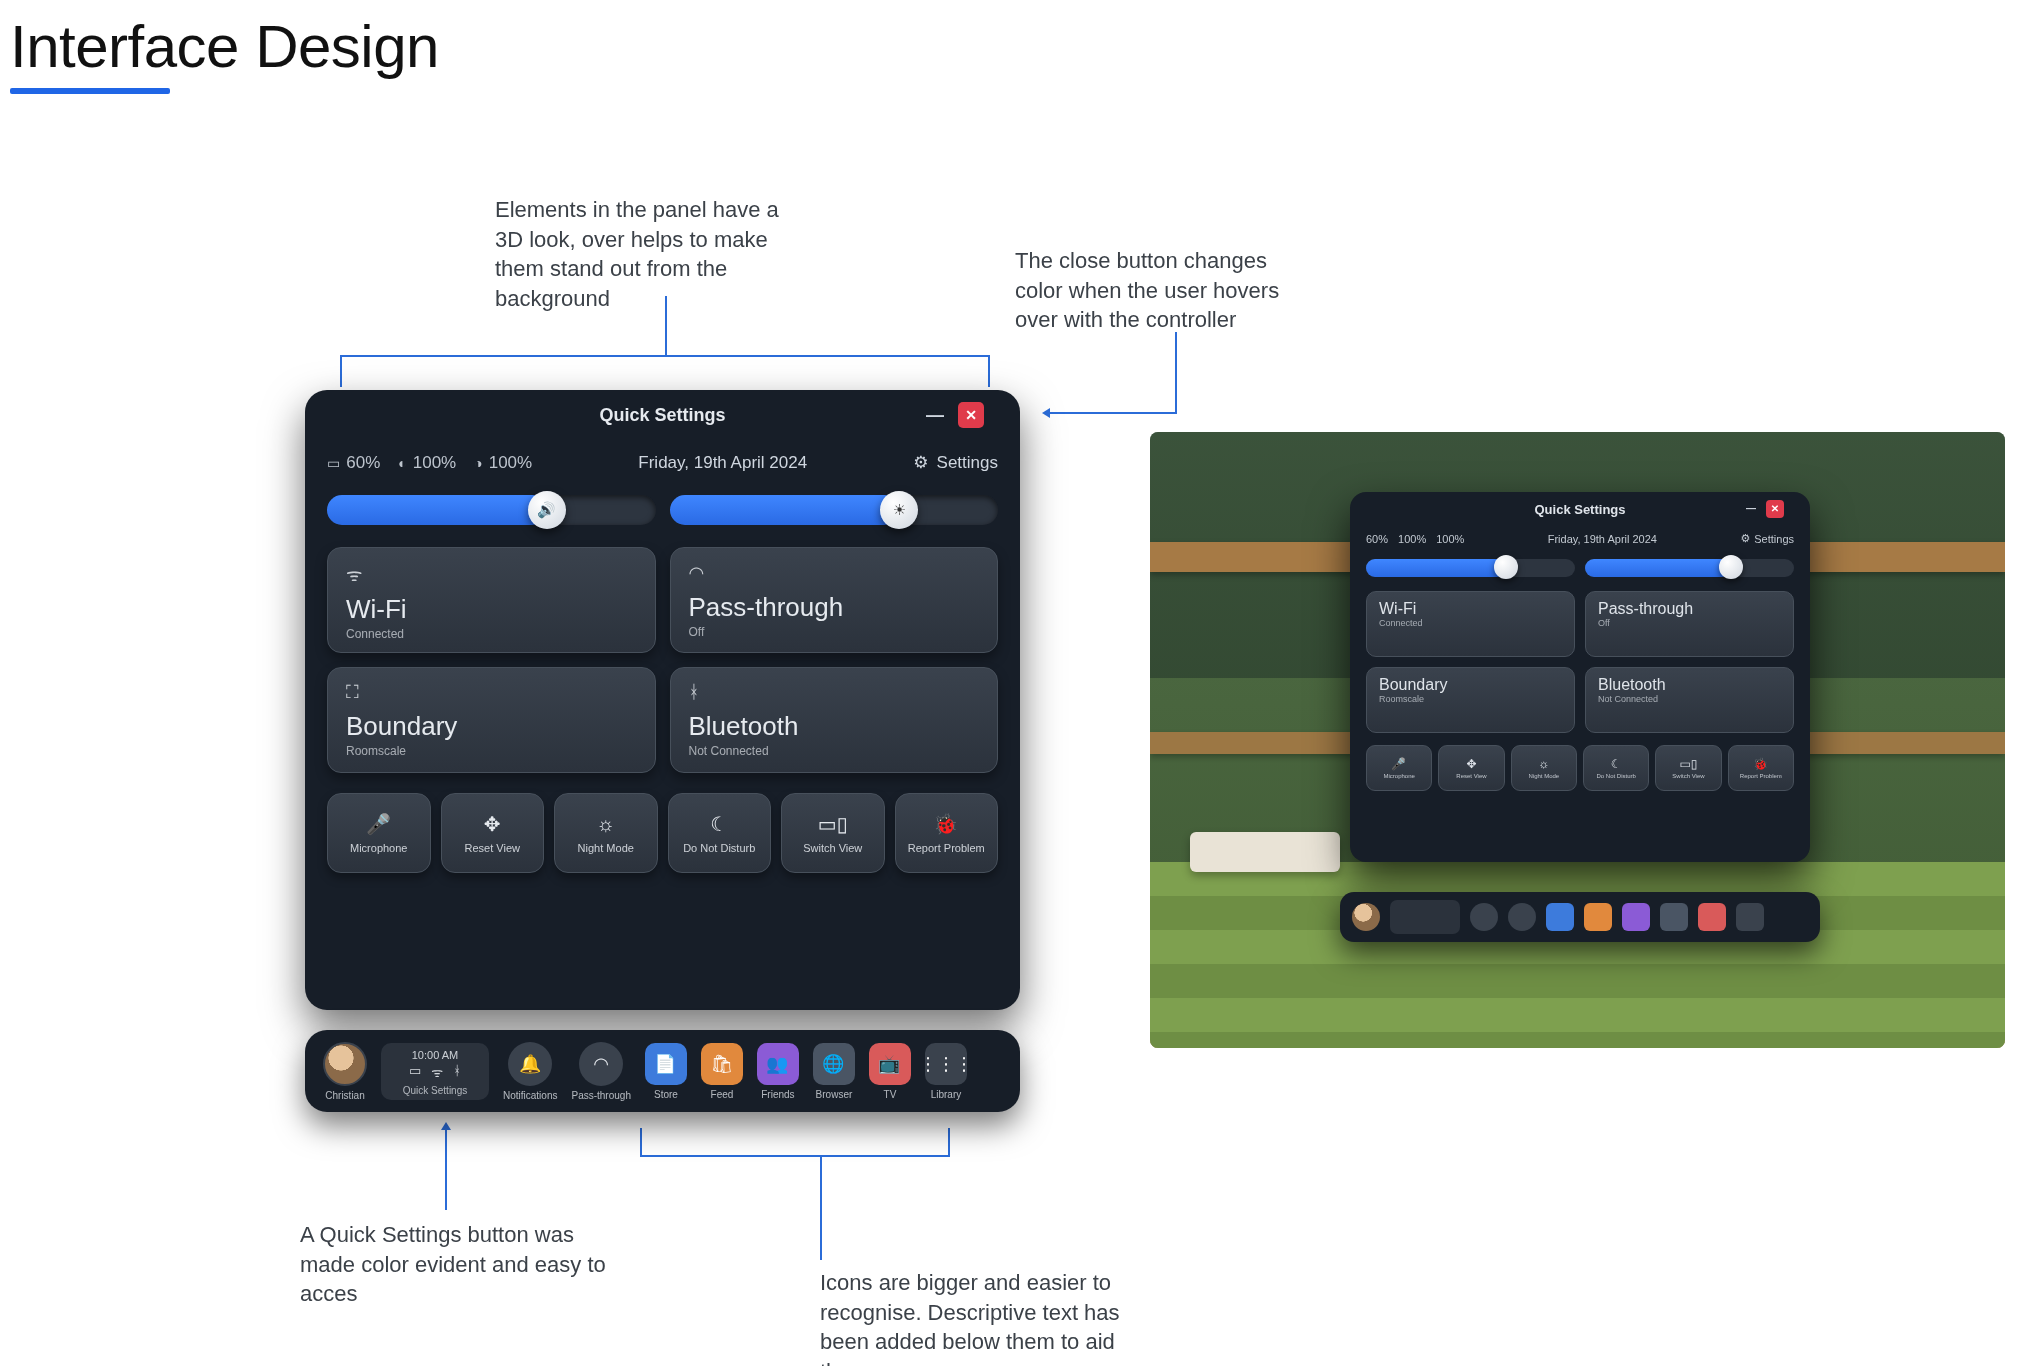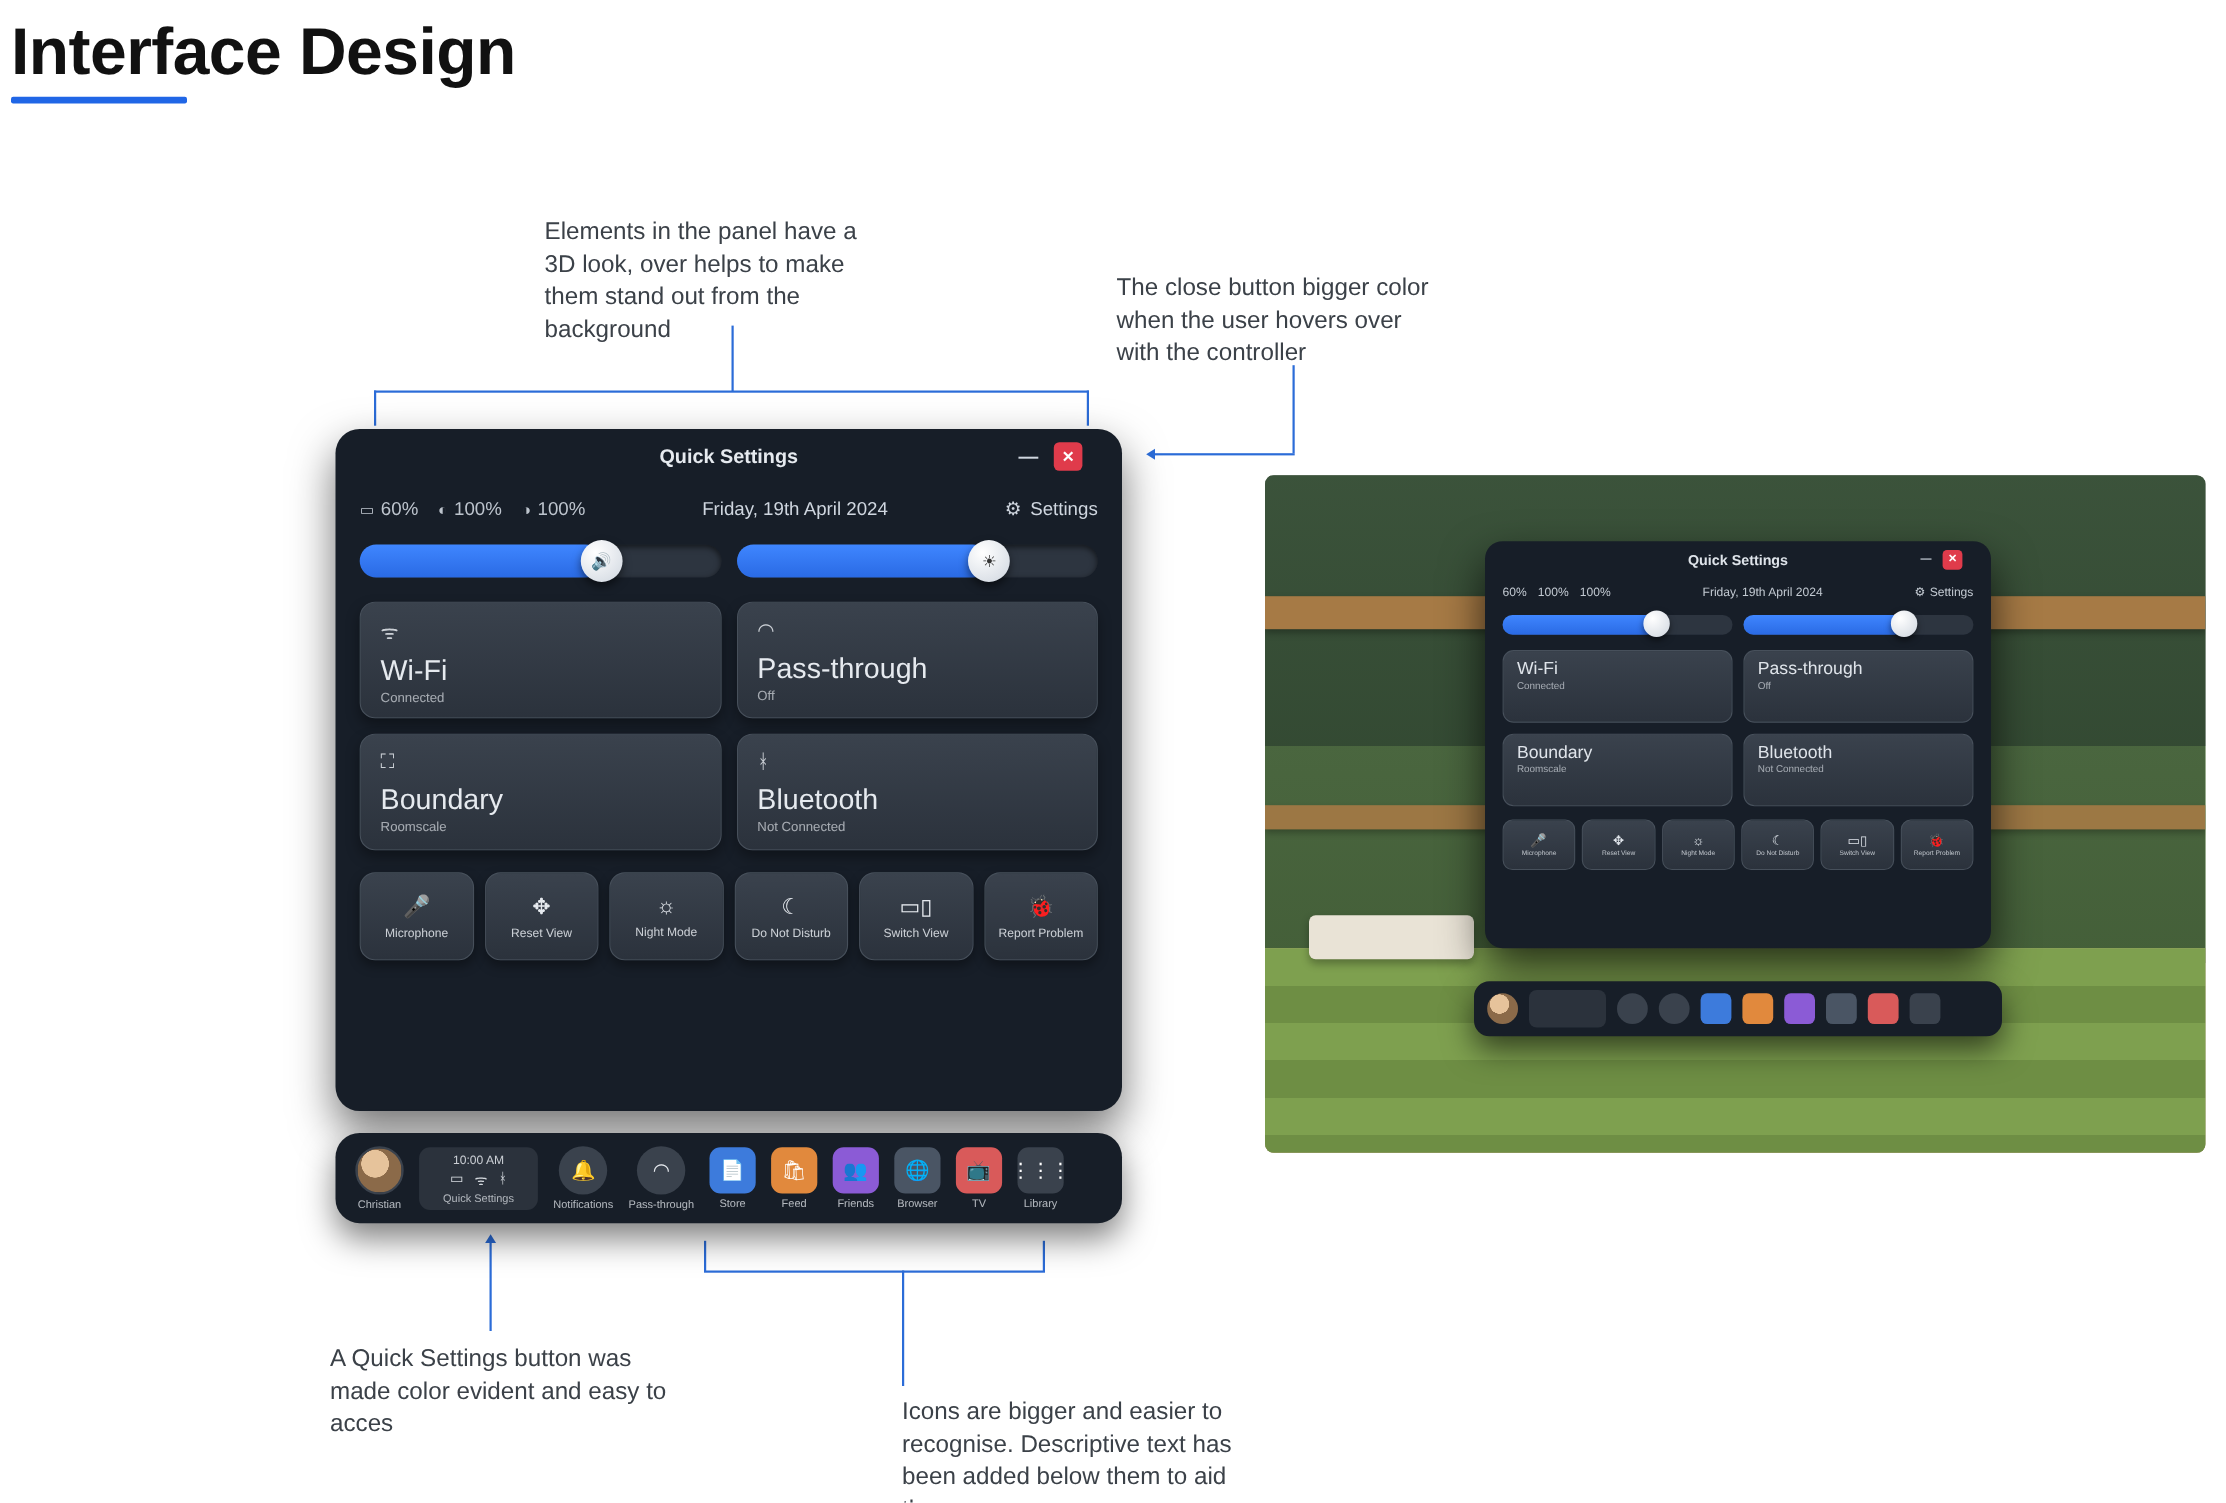--- a/index.html
+++ b/index.html
@@ -13,21 +13,21 @@
     color: #111;
     position: relative;
   }
 
   
   .page-title {
     position: absolute;
     left: 10px;
     top: 12px;
     font-size: 60px;
-    font-weight: 700;
+    font-weight: 400;
     letter-spacing: -0.5px;
     color: #111;
   }
   .title-underline {
     position: absolute;
     left: 10px;
     top: 88px;
     width: 160px;
     height: 6px;
     background: #2066e6;
@@ -281,21 +281,21 @@
   .vr-tb-round { width:28px; height:28px; border-radius:50%; background:#3a424d; }
   .vr-tb-square { width:28px; height:28px; border-radius:6px; }
 </style>
 </head>
 <body>
 
 <div class="page-title">Interface Design</div>
 <div class="title-underline"></div>
 
 <div class="annot" style="left:495px; top:195px; width:310px;">Elements in the panel have a 3D look, over helps to make them stand out from the background</div>
-<div class="annot" style="left:1015px; top:246px; width:300px;">The close button bigger color when the user hovers over with the controller</div>
+<div class="annot" style="left:1015px; top:246px; width:300px;">The close button changes color when the user hovers over with the controller</div>
 <div class="annot" style="left:300px; top:1220px; width:310px;">A Quick Settings button was made color evident and easy to acces</div>
 <div class="annot" style="left:820px; top:1268px; width:320px;">Icons are bigger and easier to recognise. Descriptive text has been added below them to aid the user</div>
 
 <div class="conn-line" style="left:340px; top:355px; width:650px; height:2px;"></div>
 <div class="conn-line" style="left:340px; top:355px; width:2px; height:32px;"></div>
 <div class="conn-line" style="left:988px; top:355px; width:2px; height:32px;"></div>
 <div class="conn-line" style="left:665px; top:296px; width:2px; height:60px;"></div>
 
 <div class="conn-line" style="left:1175px; top:332px; width:2px; height:80px;"></div>
 <div class="conn-line conn-arrow-l" style="left:1050px; top:412px; width:127px; height:2px;"></div>

